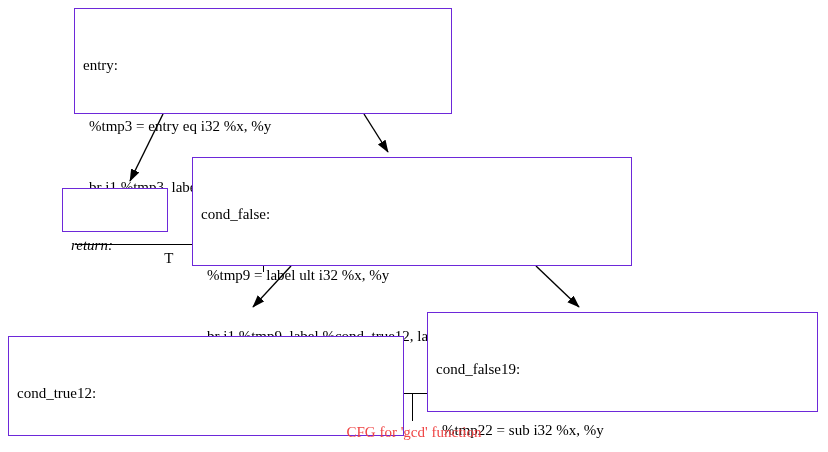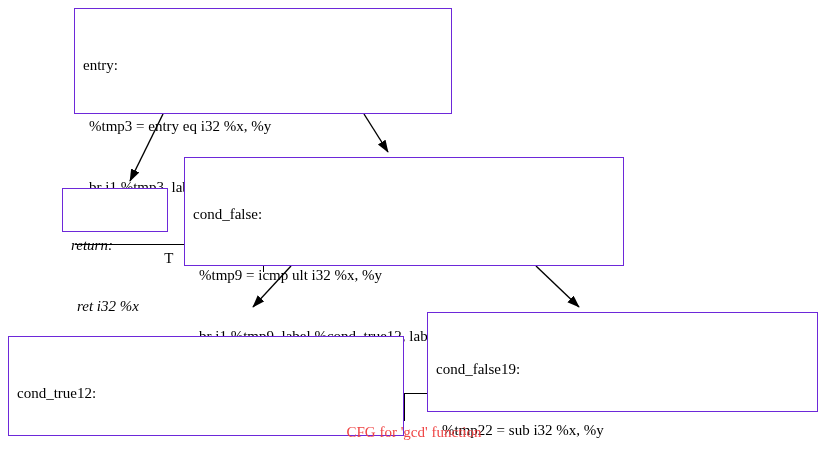--- a/index.html
+++ b/index.html
@@ -93,28 +93,27 @@
     </div>
     <div class="ports">
       <div class="port left">T</div>
       <div class="port right">F</div>
     </div>
   </div>
 
   <div class="node" style="left:62px; top:188px; width:106px; height:44px;font-style:italic;">
     <div class="node-body">
       <span class="lbl">return:</span>
-      <span class="stmt">ret i32 %x</span>
     </div>
   </div>
 
-  <div class="node" style="left:184px; top:157px; width:440px; height:109px;">
+  <div class="node" style="left:192px; top:157px; width:440px; height:109px;">
     <div class="node-body">
       <span class="lbl">cond_false:</span>
-      <span class="stmt">%tmp9 = icmp ult i32 %x, %y</span>
+      <span class="stmt">%tmp9 = label ult i32 %x, %y</span>
       <span class="stmt">br i1 %tmp9, label %cond_true12, label %cond_false19</span>
     </div>
     <div class="ports">
       <div class="port left">T</div>
       <div class="port right">F</div>
     </div>
   </div>
 
   <div class="node" style="left:8px; top:312px; width:396px; height:100px;margin-top:24px;">
     <div class="node-body">

